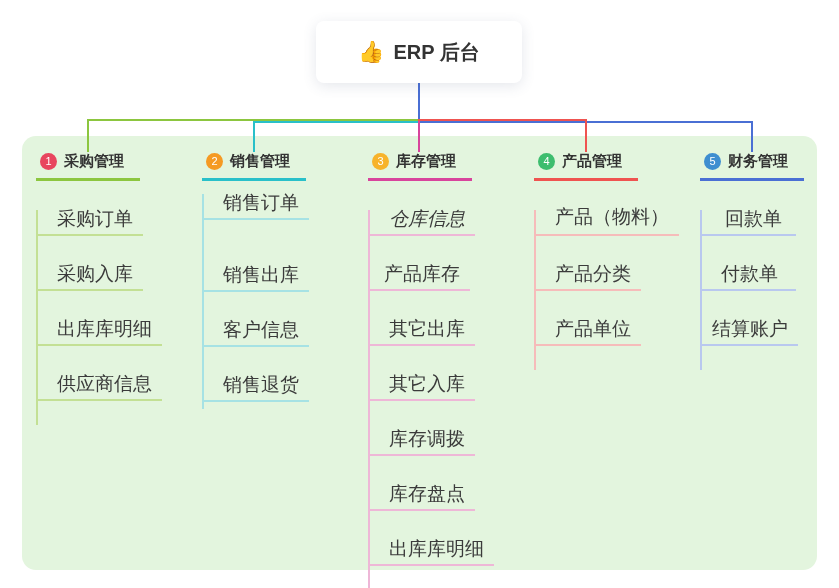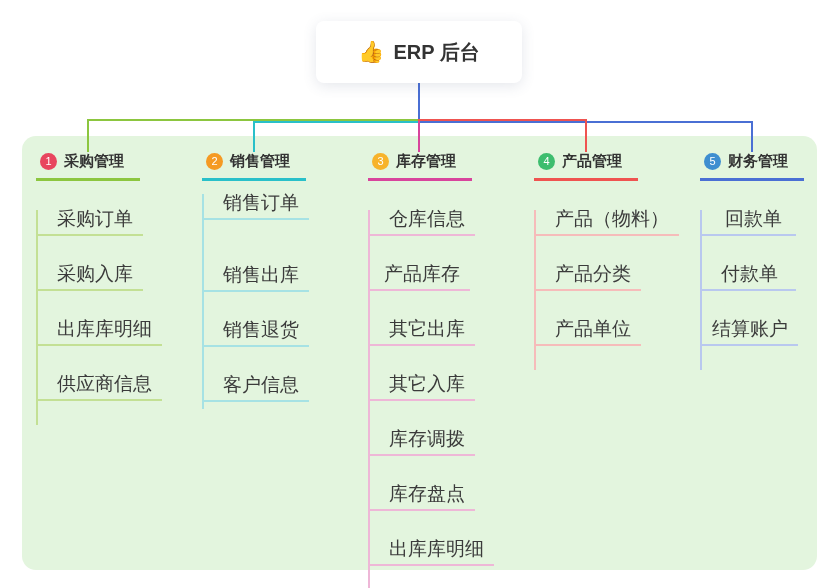--- a/index.html
+++ b/index.html
@@ -86,50 +86,50 @@
 
 <div class="branch b2 c4">
   <div class="branch-header" style="border-bottom-color: rgb(41, 192, 201);">
     <span class="badge" style="background: rgb(245, 154, 35);">2</span>
     <span>销售管理</span>
   </div>
   <div class="children">
     <div class="vline" style="background: rgb(166, 226, 228);"></div>
     <div class="leaf" style="border-bottom-color: rgb(166, 226, 228); margin-top: 13px;">销售订单</div>
     <div class="leaf" style="border-bottom-color: rgb(166, 226, 228); margin-top: 46px;">销售出库</div>
+    <div class="leaf" style="border-bottom-color: rgb(166, 226, 228);">客户信息</div>
     <div class="leaf" style="border-bottom-color: rgb(166, 226, 228);">销售退货</div>
-    <div class="leaf" style="border-bottom-color: rgb(166, 226, 228);">客户信息</div>
   </div>
 </div>
 
 <div class="branch b3 c7">
   <div class="branch-header" style="border-bottom-color: rgb(216, 68, 156);">
     <span class="badge" style="background: rgb(247, 179, 43);">3</span>
     <span>库存管理</span>
   </div>
   <div class="children">
     <div class="vline" style="background: rgb(238, 183, 215);"></div>
-    <div class="leaf" style="border-bottom-color: rgb(238, 183, 215);">仓库信息</div>
+    <div class="leaf" style="border-bottom-color: rgb(238, 183, 215); font-style: italic;">仓库信息</div>
     <div class="leaf" style="border-bottom-color: rgb(238, 183, 215); padding-left: 16px;">产品库存</div>
     <div class="leaf" style="border-bottom-color: rgb(238, 183, 215);">其它出库</div>
     <div class="leaf" style="border-bottom-color: rgb(238, 183, 215);">其它入库</div>
     <div class="leaf" style="border-bottom-color: rgb(238, 183, 215);">库存调拨</div>
     <div class="leaf" style="border-bottom-color: rgb(238, 183, 215);">库存盘点</div>
     <div class="leaf" style="border-bottom-color: rgb(238, 183, 215);">出库库明细</div>
   </div>
 </div>
 
 <div class="branch b4 c3">
   <div class="branch-header" style="border-bottom-color: rgb(239, 83, 80);">
     <span class="badge" style="background: rgb(61, 189, 110);">4</span>
     <span>产品管理</span>
   </div>
   <div class="children">
     <div class="vline" style="background: rgb(246, 188, 186);"></div>
-    <div class="leaf" style="border-bottom-color: rgb(246, 188, 186);">产品（物料）</div>
+    <div class="leaf" style="border-bottom-color: rgb(246, 188, 186); font-family: Liberation Mono, monospace;">产品（物料）</div>
     <div class="leaf" style="border-bottom-color: rgb(246, 188, 186);">产品分类</div>
     <div class="leaf" style="border-bottom-color: rgb(246, 188, 186);">产品单位</div>
   </div>
 </div>
 
 <div class="branch b5 c3">
   <div class="branch-header" style="border-bottom-color: rgb(74, 111, 212);">
     <span class="badge" style="background: rgb(62, 142, 208);">5</span>
     <span>财务管理</span>
   </div>

